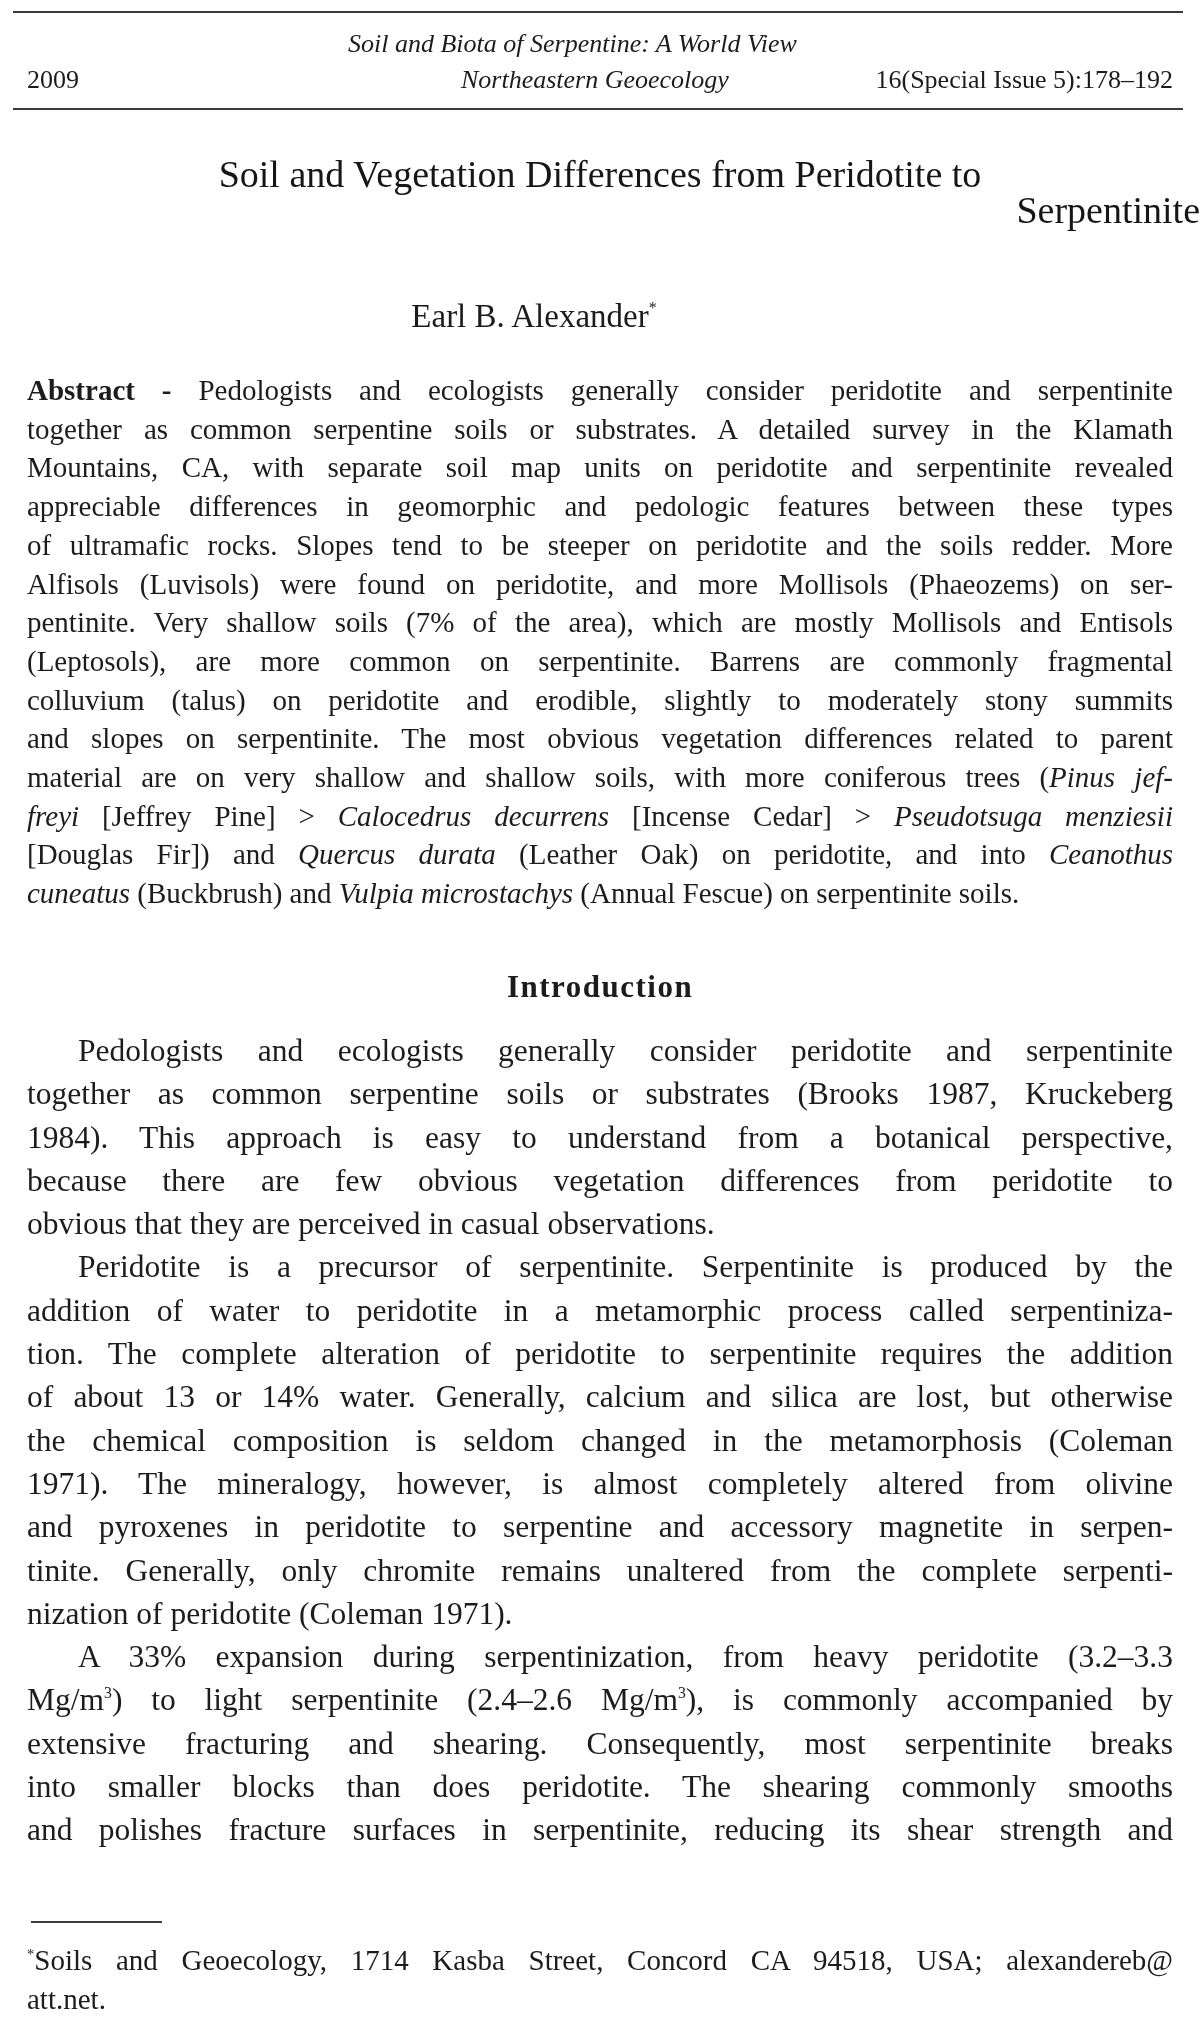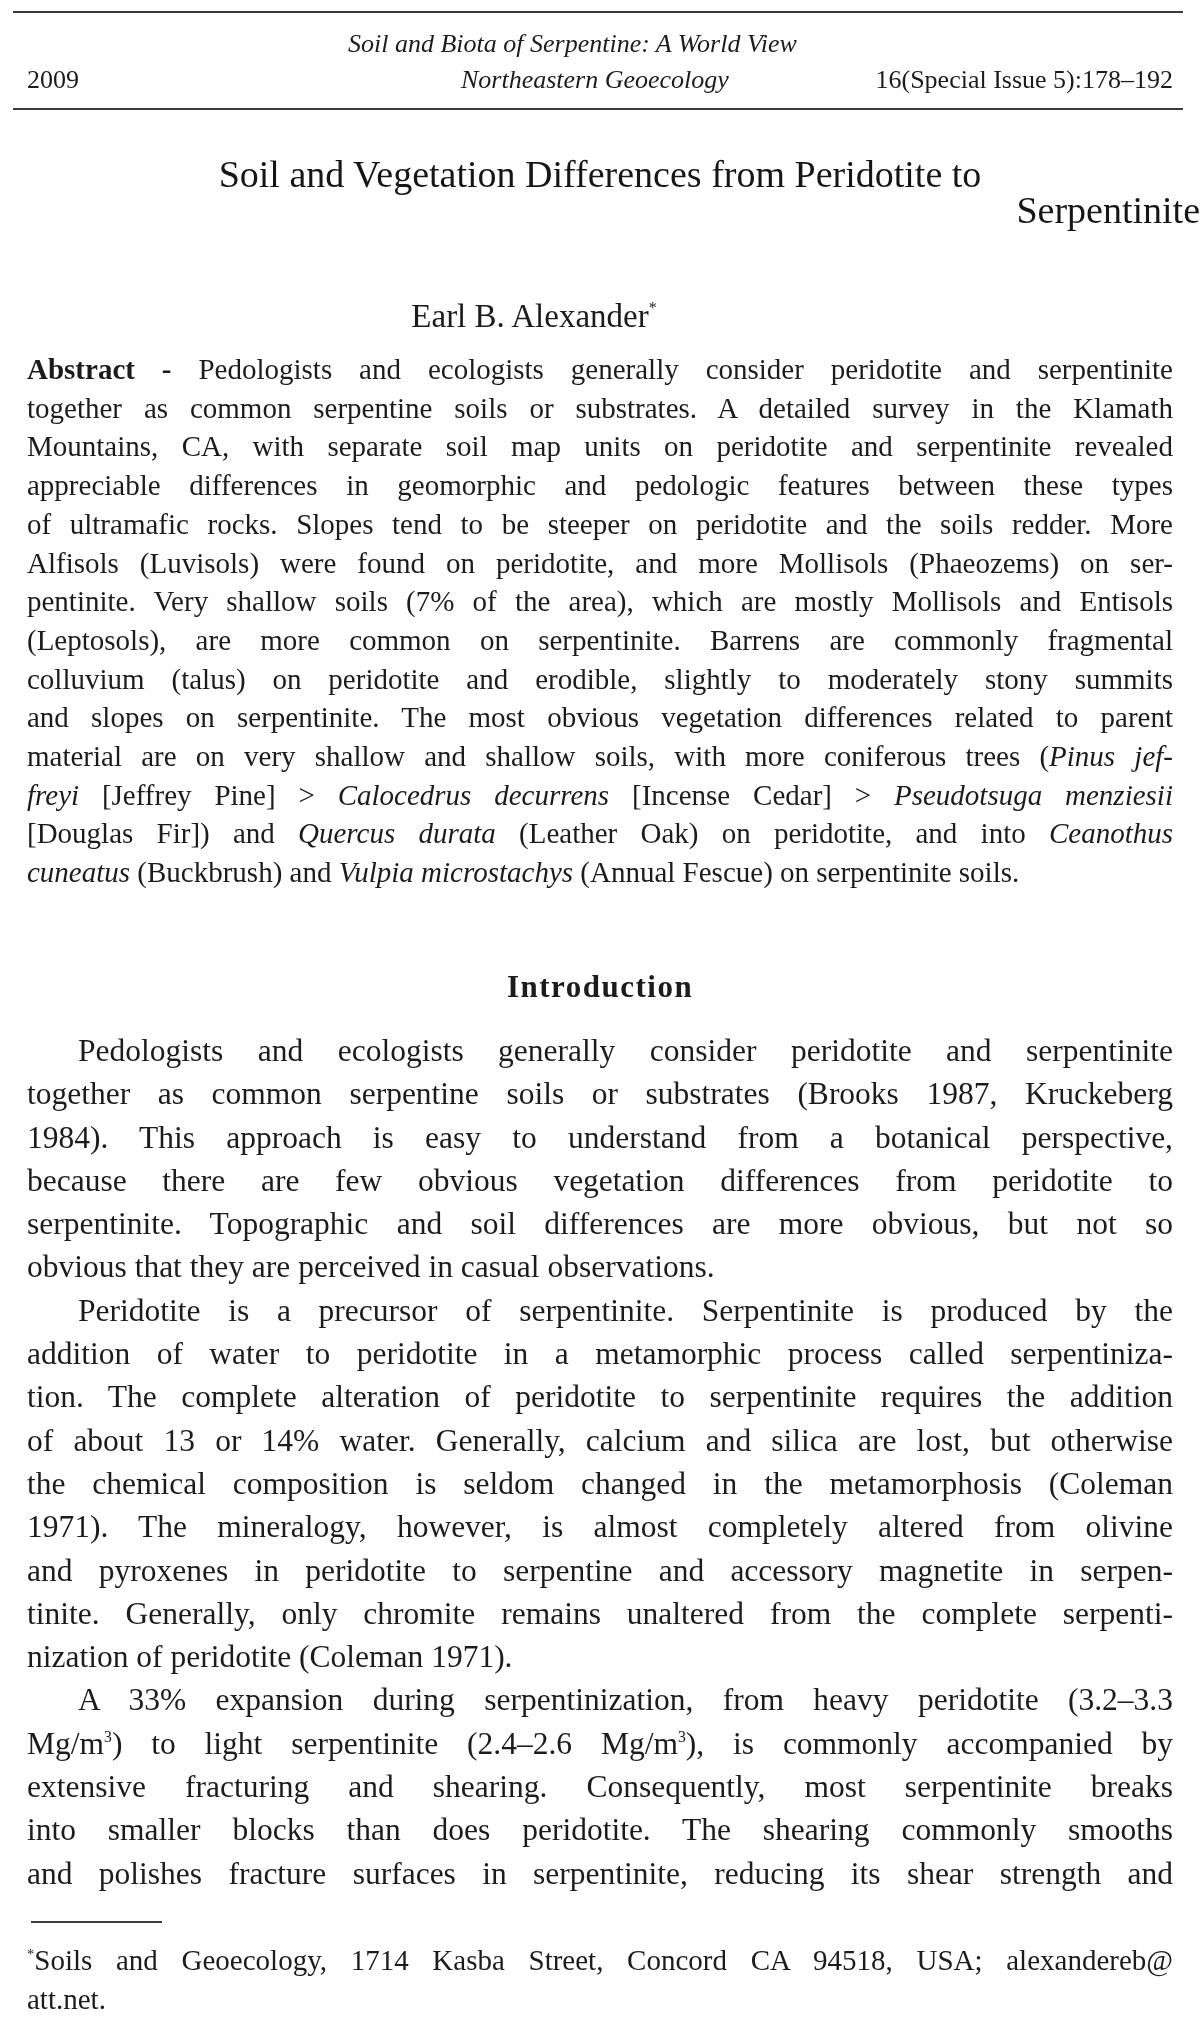--- a/index.html
+++ b/index.html
@@ -9,21 +9,21 @@
   .hdr { font-size: 26px; line-height: 30px; }
   .it { font-style: italic; }
   .b { font-weight: bold; }
   .title { position: absolute; left: 0; width: 1200px; text-align: center; font-weight: normal; font-size: 38px; line-height: 52px; color: #161616; }
   .author { position: absolute; left: 0; width: 1068px; text-align: center; font-size: 33px; line-height: 40px; }
   .author sup { font-size: 16px; vertical-align: 14px; line-height: 0; }
   .block { position: absolute; left: 27px; width: 1146px; }
   .line { display: block; width: 1146px; text-align: justify; text-align-last: justify; white-space: normal; overflow: visible; }
   .line.last { text-align: left; text-align-last: left; }
   .line.indent { text-indent: 51px; }
-  .abstract { top: 350px; font-size: 29px; line-height: 38.7px; }
+  .abstract { top: 371px; font-size: 29px; line-height: 38.7px; }
   .body-text { top: 1029px; font-size: 31.5px; line-height: 43.3px; }
   .body-text sup, .footnote sup { font-size: 0.5em; vertical-align: 0.75em; line-height: 0; }
   .intro-head { position: absolute; left: 0; width: 1200px; text-align: center; font-weight: bold; font-size: 31px; letter-spacing: 1.5px; line-height: 40px; top: 967px; }
   .footnote { top: 1941px; font-size: 29px; line-height: 39px; }
 </style>
 </head>
 <body>
 
 <div class="rule" style="left:13px; top:11px; width:1170px; height:2px;"></div>
 <div class="abs hdr it" style="left:348px; top:29px;">Soil and Biota of Serpentine: A World View</div>
@@ -54,21 +54,20 @@
     <div class="line"><span>[Douglas Fir]) and </span><span class="it">Quercus durata</span><span> (Leather Oak) on peridotite, and into </span><span class="it">Ceanothus</span></div>
     <div class="line last"><span class="it">cuneatus</span><span> (Buckbrush) and </span><span class="it">Vulpia microstachys</span><span> (Annual Fescue) on serpentinite soils.</span></div>
   </div>
 
 <div class="intro-head">Introduction</div>
 <div class="block body-text">
     <div class="line indent"><span>Pedologists and ecologists generally consider peridotite and serpentinite</span></div>
     <div class="line"><span>together as common serpentine soils or substrates (Brooks 1987, Kruckeberg</span></div>
     <div class="line"><span>1984). This approach is easy to understand from a botanical perspective,</span></div>
     <div class="line"><span>because there are few obvious vegetation differences from peridotite to</span></div>
-    <div class="line"><span>serpentinite. Topographic and soil differences are more obvious, but not so</span></div>
     <div class="line last"><span>obvious that they are perceived in casual observations.</span></div>
     <div class="line indent"><span>Peridotite is a precursor of serpentinite. Serpentinite is produced by the</span></div>
     <div class="line"><span>addition of water to peridotite in a metamorphic process called serpentiniza-</span></div>
     <div class="line"><span>tion. The complete alteration of peridotite to serpentinite requires the addition</span></div>
     <div class="line"><span>of about 13 or 14% water. Generally, calcium and silica are lost, but otherwise</span></div>
     <div class="line"><span>the chemical composition is seldom changed in the metamorphosis (Coleman</span></div>
     <div class="line"><span>1971). The mineralogy, however, is almost completely altered from olivine</span></div>
     <div class="line"><span>and pyroxenes in peridotite to serpentine and accessory magnetite in serpen-</span></div>
     <div class="line"><span>tinite. Generally, only chromite remains unaltered from the complete serpenti-</span></div>
     <div class="line last"><span>nization of peridotite (Coleman 1971).</span></div>

